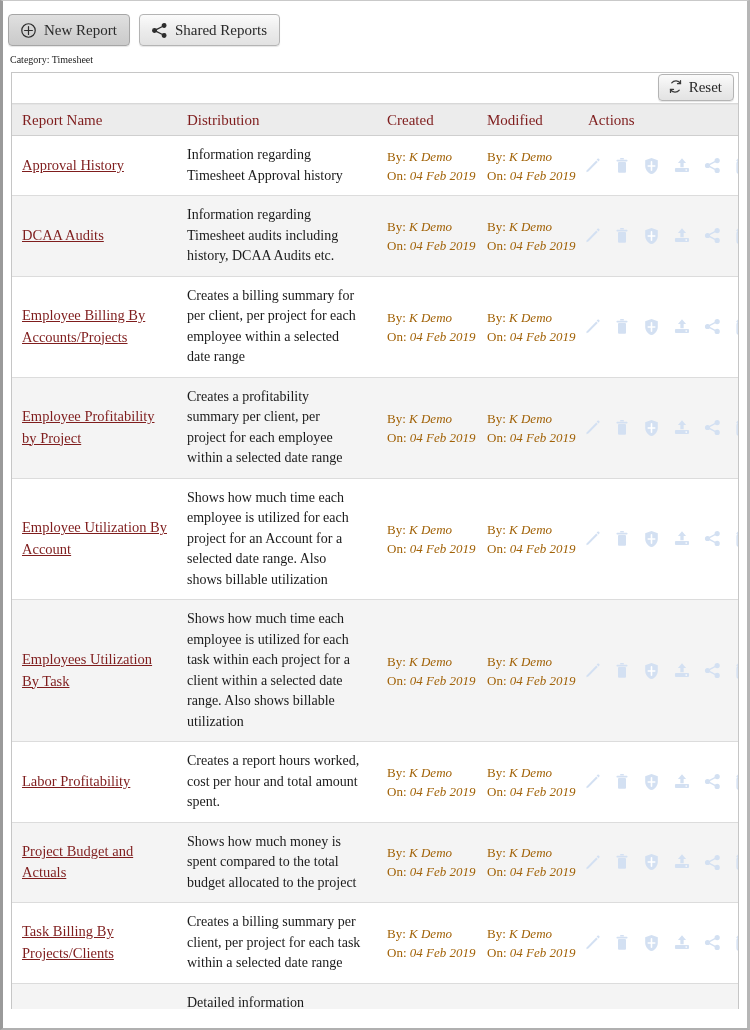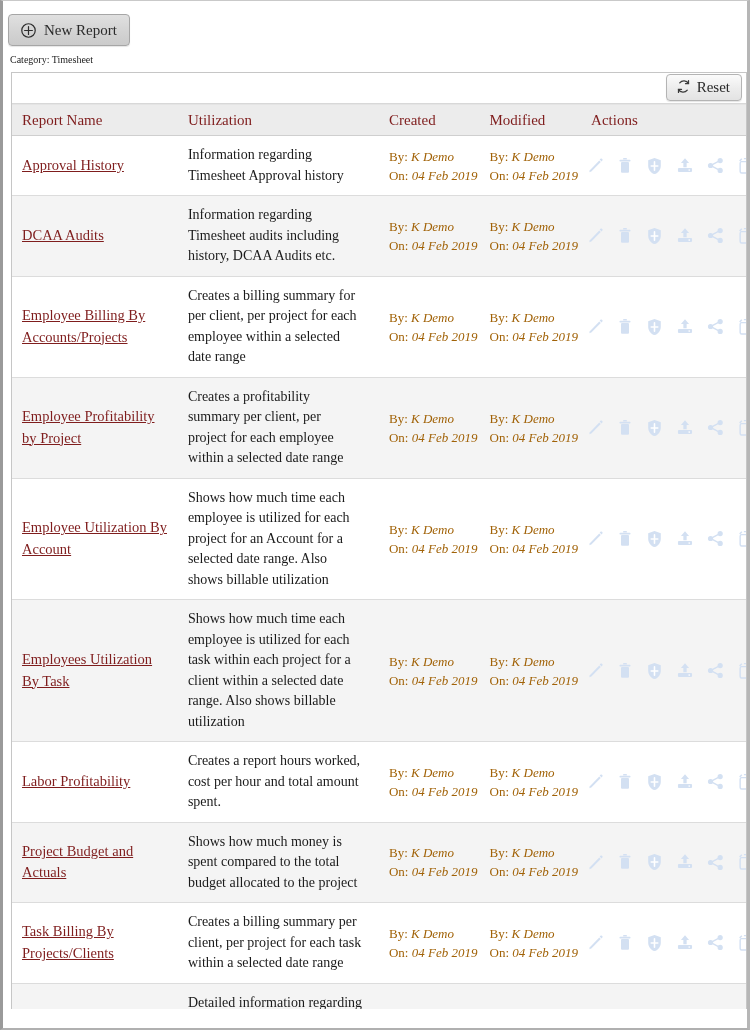--- a/index.html
+++ b/index.html
@@ -56,21 +56,21 @@
 
   
   #category {
     font-size: 10px;
     color: #1c1c1c;
     padding: 8px 0 7px 7px;
   }
 
   
   #tableframe {
-    margin: 0 0 0 8px;
+    margin: 0 8px 0 8px;
     border: 1px solid #c6c6c6;
     border-bottom: none;
     background: #ffffff;
     height: 937px;
     overflow: hidden;
   }
   #toolstrip {
     height: 31px;
     background: #ffffff;
     border-bottom: 1px solid #d8d8d8;
@@ -153,20 +153,31 @@
   <div id="toolbar">
       <div class="tbtn active">
         <span class="ico">
           <svg width="17" height="17" viewBox="0 0 24 24" fill="none" stroke="#2d2d2d" stroke-width="1.7">
             <circle cx="12" cy="12" r="9.5"></circle>
             <path d="M12 6.5v11M6.5 12h11" stroke-linecap="round"></path>
           </svg>
         </span>
         <span class="lbl">New Report</span>
       </div>
+      <div class="tbtn">
+        <span class="ico">
+          <svg width="17" height="17" viewBox="0 0 24 24" fill="#2d2d2d" stroke="#2d2d2d" stroke-width="1.8" stroke-linecap="round">
+            <circle cx="18.5" cy="5" r="2.6"></circle>
+            <circle cx="5" cy="12" r="2.6"></circle>
+            <circle cx="18.5" cy="19" r="2.6"></circle>
+            <path d="M7.4 10.8 16.2 6.3M7.4 13.2 16.2 17.7" fill="none"></path>
+          </svg>
+        </span>
+        <span class="lbl">Shared Reports</span>
+      </div>
     </div>
 
   <div id="category">Category: Timesheet</div>
 
   <div id="tableframe">
     <div id="toolstrip">
       <div class="resetbtn">
         <span class="ico">
           <svg width="15" height="15" viewBox="0 0 24 24" fill="none" stroke="#3a3a3a" stroke-width="2" stroke-linecap="round">
             <path d="M20 7 A8.5 8.5 0 0 0 6 6.2"></path>
@@ -183,21 +194,21 @@
       <colgroup>
         <col class="c-name">
           <col class="c-desc">
           <col class="c-crea">
           <col class="c-mod">
           <col class="c-act">
       </colgroup>
       <thead>
         <tr>
           <th>Report Name</th>
-          <th>Utilization</th>
+          <th>Distribution</th>
           <th>Created</th>
           <th>Modified</th>
           <th>Actions</th>
         </tr>
       </thead>
       <tbody id="tbody">
           <tr>
             <td class="c-name"><a>Approval History</a></td>
             <td class="c-desc">Information regarding Timesheet Approval history</td>
             <td class="c-crea">

